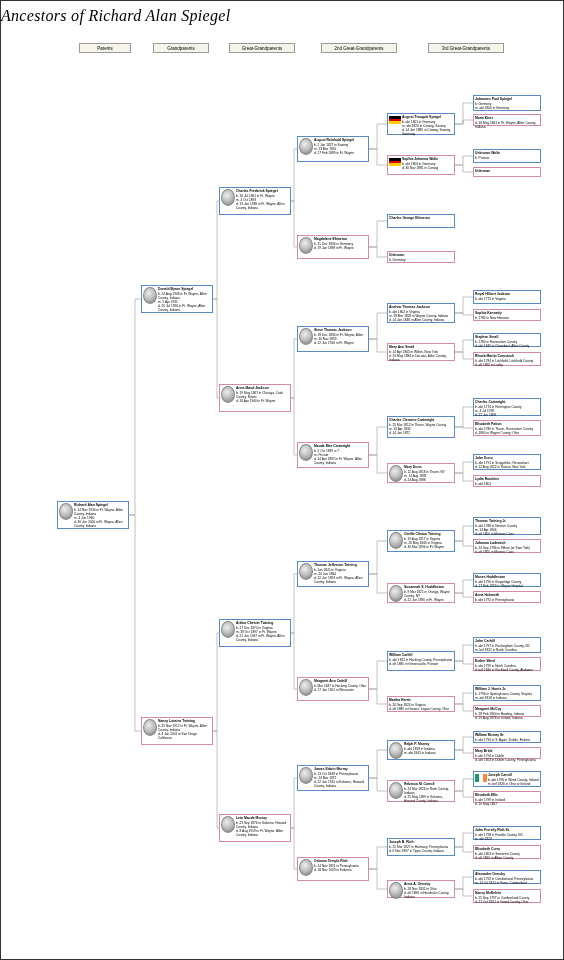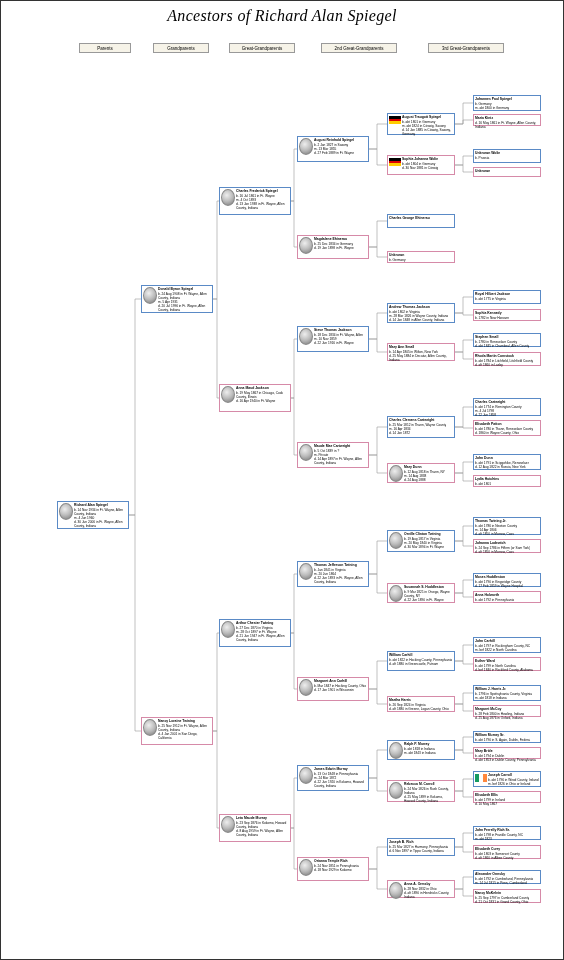--- a/index.html
+++ b/index.html
@@ -1,17 +1,17 @@
 <!DOCTYPE html>
 <html><head>
 <meta charset="utf-8">
 <style>
 body{margin:0;background:#fff;font-family:Arial,sans-serif}
 .page{width:562px;height:958px;border:1px solid #333;position:relative;background:#fff}
-.title{text-align:center;font-family:Georgia,'Times New Roman',serif;font-style:italic;font-size:16px;font-weight:500;padding:6px 0 2px;letter-spacing:0.3px}
+.title{font-family:Georgia,'Times New Roman',serif;font-style:italic;font-size:16px;font-weight:500;padding:6px 0 2px;letter-spacing:0.3px}
 .lbls{position:absolute;top:42px;left:0;right:0;height:14px}
 .lbl{position:absolute;font-size:4.5px;background:#f6f3e8;border:0.5px solid #999;padding:1.5px 6px;top:0;text-align:center}
 svg.lines{position:absolute;top:58px;left:0;width:562px;height:900px;pointer-events:none}
 .nodes{position:absolute;top:58px;left:0;right:0;bottom:0}
 .card{position:absolute;border:0.5px solid;background:#fff;display:flex;align-items:flex-start;padding:1px;box-sizing:border-box}
 .m{border-color:#5a8ac6}
 .f{border-color:#d68aa8}
 .av{width:12px;height:15px;border-radius:50%;background:radial-gradient(circle at 40% 35%,#eee 0%,#bbb 50%,#777 100%);flex-shrink:0;margin-right:1px;border:0.3px solid #888}
 .flag-de{width:12px;height:8px;background:linear-gradient(to bottom,#000 33%,#d00 33%,#d00 66%,#fc0 66%);flex-shrink:0;margin-right:1px;margin-top:1px}
 .flag-ie{width:12px;height:8px;background:linear-gradient(to right,#169b62 33%,#fff 33%,#fff 66%,#ff883e 66%);flex-shrink:0;margin-right:1px;margin-top:1px}

